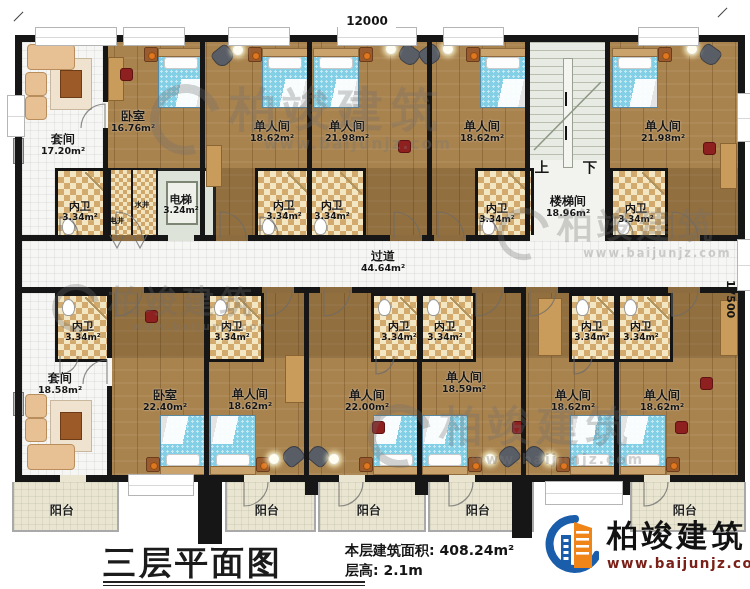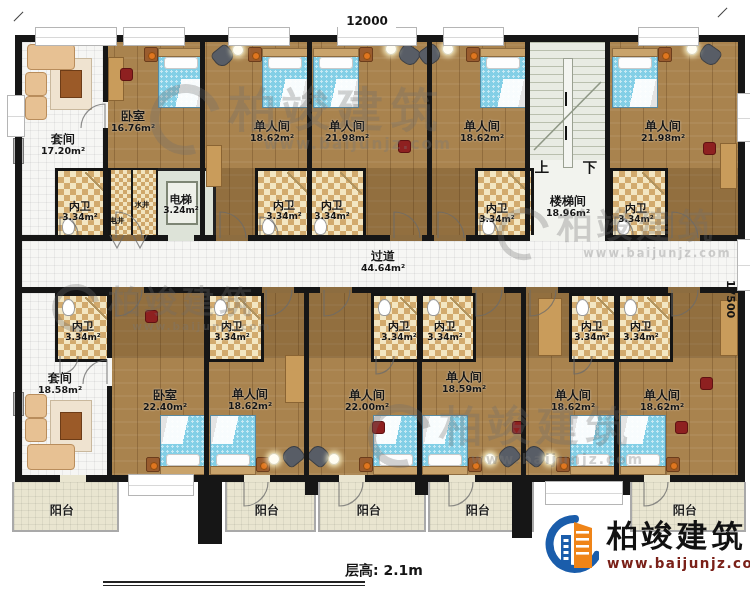--- a/index.html
+++ b/index.html
@@ -501,22 +501,24 @@
       </div>
   </div>
   <div class="wm" style="left:368px;top:404px;--s:0.92">
     <div class="wm-mark"></div>
     <div>
         <div class="wm-brand">柏竣建筑</div>
          <div class="wm-url">www.baijunjz.com</div>
       </div>
   </div>
 
+  <div class="tb-title">三层平面图</div>
   <div class="tb-u1"></div>
   <div class="tb-u2"></div>
+  <div class="tb-m1">本层建筑面积: 408.24m²</div>
   <div class="tb-m2">层高: 2.1m</div>
 
   <div class="logo">
     <svg width="54" height="62" viewBox="0 0 54 62">
       <path d="M30 5 A25 25 0 1 0 52 41" fill="none" stroke="#1a5dab" stroke-width="8" stroke-linecap="round"></path>
       <rect x="16" y="21" width="10" height="33" fill="#1a5dab"></rect>
       <rect x="18.5" y="25" width="5" height="3" fill="#fff"></rect>
         <rect x="18.5" y="31" width="5" height="3" fill="#fff"></rect>
       <rect x="18.5" y="37" width="5" height="3" fill="#fff"></rect>
         <rect x="18.5" y="43" width="5" height="3" fill="#fff"></rect>

